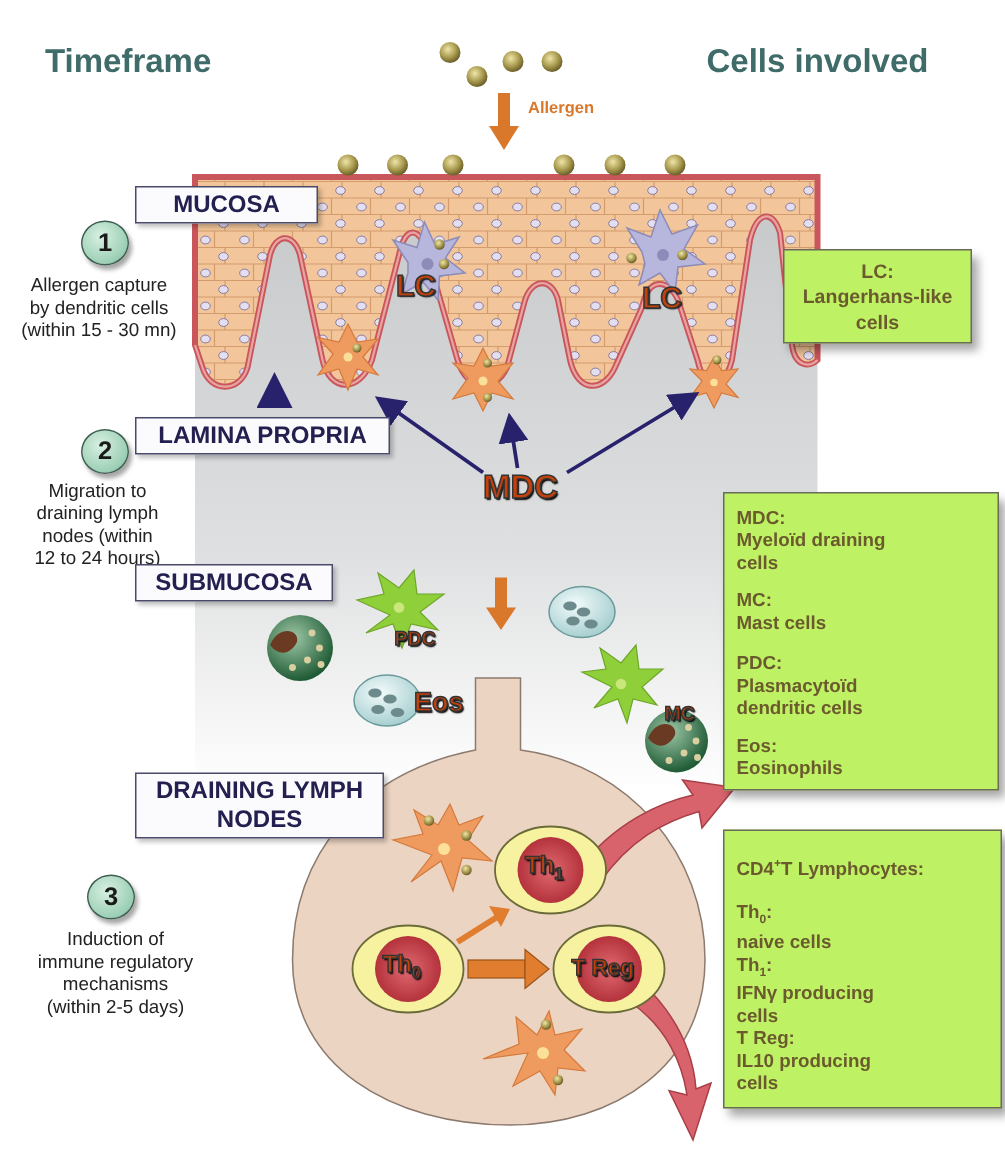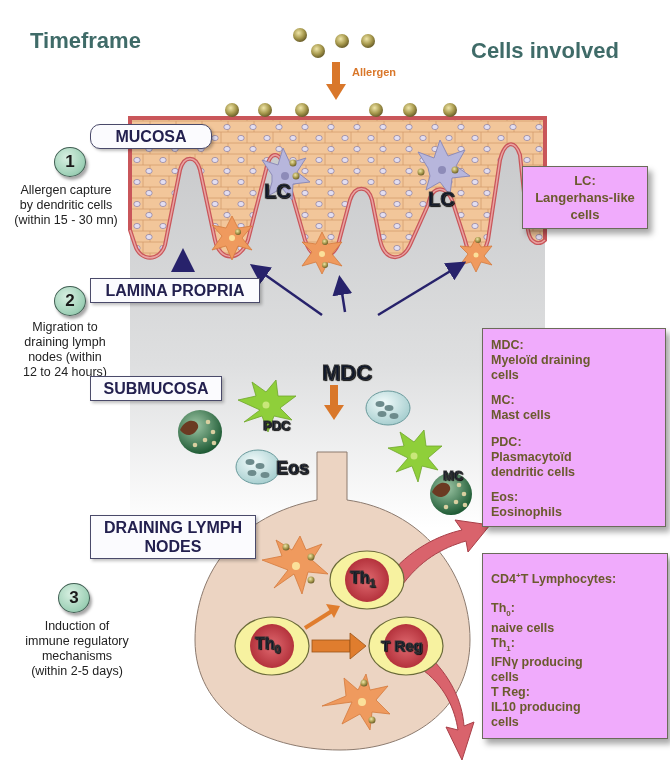--- a/index.html
+++ b/index.html
@@ -2,24 +2,24 @@
 <html><head>
 <meta charset="utf-8">
 <style>
   html, body { margin:0; padding:0; background:#ffffff; }
   body { width:670px; height:782px; position:relative; overflow:hidden; font-family:"Liberation Sans", sans-serif; }
   .abs { position:absolute; }
   .hdr { font-weight:bold; font-size:22px; color:#3f6b68; }
   .stage-text { font-size:12.5px; color:#222; text-align:center; line-height:15px; }
   .num { width:30px; height:28px; border-radius:50%; background:radial-gradient(circle at 40% 35%, #d8f0e2, #9ccfb5 70%, #6f9e89); border:1.5px solid #3f5e52; box-shadow:2px 3px 3px rgba(0,0,0,0.35); font-weight:bold; font-size:17px; color:#1a1a1a; display:flex; align-items:center; justify-content:center; }
   .zone { background:#fbfbfe; border:1.5px solid #4a4a6a; box-shadow:2px 2px 3px rgba(0,0,0,0.25); font-weight:bold; color:#23204f; font-size:16px; text-align:center; line-height:19px; padding:2px 0; }
-  .legend { background:#f0abfc; border:1.5px solid #6b6b5a; box-shadow:4px 5px 6px rgba(0,0,0,0.35); color:#6b5a2e; font-weight:bold; font-size:12.5px; }
+  .legend { background:#bef264; border:1.5px solid #6b6b5a; box-shadow:4px 5px 6px rgba(0,0,0,0.35); color:#6b5a2e; font-weight:bold; font-size:12.5px; }
   .legend .row { display:flex;flex-direction:column; }
   .legend .k { flex:0 0 auto; }
-  .cell-label { font-weight:bold; color:#0f172a; -webkit-text-stroke:1px #333; text-shadow:1px 1px 1px #000; }
+  .cell-label { font-weight:bold; color:#c2410c; -webkit-text-stroke:1px #333; text-shadow:1px 1px 1px #000; }
 </style>
 </head>
 <body>
 
 <svg class="abs" style="left:0;top:0" width="670" height="782">
   <defs>
     <linearGradient id="grayBg" x1="0" y1="0" x2="0" y2="1">
       <stop offset="0" stop-color="#c6c7c9"></stop>
       <stop offset="0.6" stop-color="#dedfe0"></stop>
       <stop offset="1" stop-color="#ffffff"></stop>
@@ -201,21 +201,21 @@
     <line x1="305" y1="628" x2="332" y2="611" stroke="#e07d2e" stroke-width="4"></line>
     <path d="M326 604 L340 606 L334 618 Z" fill="#e07d2e"></path>
   </g>
   <g>
     <rect x="312" y="640" width="38" height="12" fill="#e07d2e" stroke="#9c5418" stroke-width="0.8"></rect>
     <path d="M350 633 L366 646 L350 659 Z" fill="#e07d2e" stroke="#9c5418" stroke-width="0.8"></path>
   </g>
 </svg>
 
 <div class="abs hdr" style="left:30px;top:28px;">Timeframe</div>
-<div class="abs hdr" style="left:471px;top:28px;margin-top:10px;">Cells involved</div>
+<div class="abs hdr" style="left:471px;top:28px;">Cells involved</div>
 
 <div class="abs" style="left:352px;top:66px;font-weight:bold;font-size:11px;color:#d9772a;">Allergen</div>
 
 <div class="abs num" style="left:54px;top:147px;">
     <span>1</span>
   </div>
 <div class="abs stage-text" style="left:6px;top:183px;width:120px;">
   <div>Allergen capture</div>
   <div>by dendritic cells</div>
   <div>(within 15 - 30 mn)</div>
@@ -234,31 +234,31 @@
 <div class="abs num" style="left:58px;top:583px;">
     <span>3</span>
   </div>
 <div class="abs stage-text" style="left:12px;top:619px;width:130px;">
   <div>Induction of</div>
   <div>immune regulatory</div>
   <div>mechanisms</div>
   <div>(within 2-5 days)</div>
 </div>
 
-<div class="abs zone" style="left:90px;top:124px;width:120px;border-radius:10px;">MUCOSA</div>
+<div class="abs zone" style="left:90px;top:124px;width:120px;">MUCOSA</div>
 <div class="abs zone" style="left:90px;top:278px;width:168px;">LAMINA PROPRIA</div>
 <div class="abs zone" style="left:90px;top:376px;width:130px;">SUBMUCOSA</div>
 <div class="abs zone" style="left:90px;top:515px;width:164px;">
   <div>DRAINING LYMPH</div>
   <div>NODES</div>
 </div>
 
 <div class="abs cell-label" style="left:264px;top:180px;font-size:20px;">LC</div>
 <div class="abs cell-label" style="left:428px;top:188px;font-size:20px;">LC</div>
-<div class="abs cell-label" style="left:322px;top:312px;font-size:22px;margin-top:48px;">MDC</div>
+<div class="abs cell-label" style="left:322px;top:312px;font-size:22px;">MDC</div>
 <div class="abs cell-label" style="left:263px;top:418px;font-size:13px;">PDC</div>
 <div class="abs cell-label" style="left:276px;top:458px;font-size:18px;">Eos</div>
 <div class="abs cell-label" style="left:443px;top:468px;font-size:13px;">MC</div>
 
 <div class="abs cell-label" style="left:350px;top:569px;font-size:16px;"><span>Th</span><sub style="font-size:11px">1</sub></div>
 <div class="abs cell-label" style="left:255px;top:635px;font-size:16px;"><span>Th</span><sub style="font-size:11px">0</sub></div>
 <div class="abs cell-label" style="left:381px;top:637px;font-size:15px;">T Reg</div>
 
 <div class="abs legend" style="left:522px;top:166px;width:124px;padding:5px 0;text-align:center;font-size:13px;line-height:17px;">
   <div>LC:</div>

